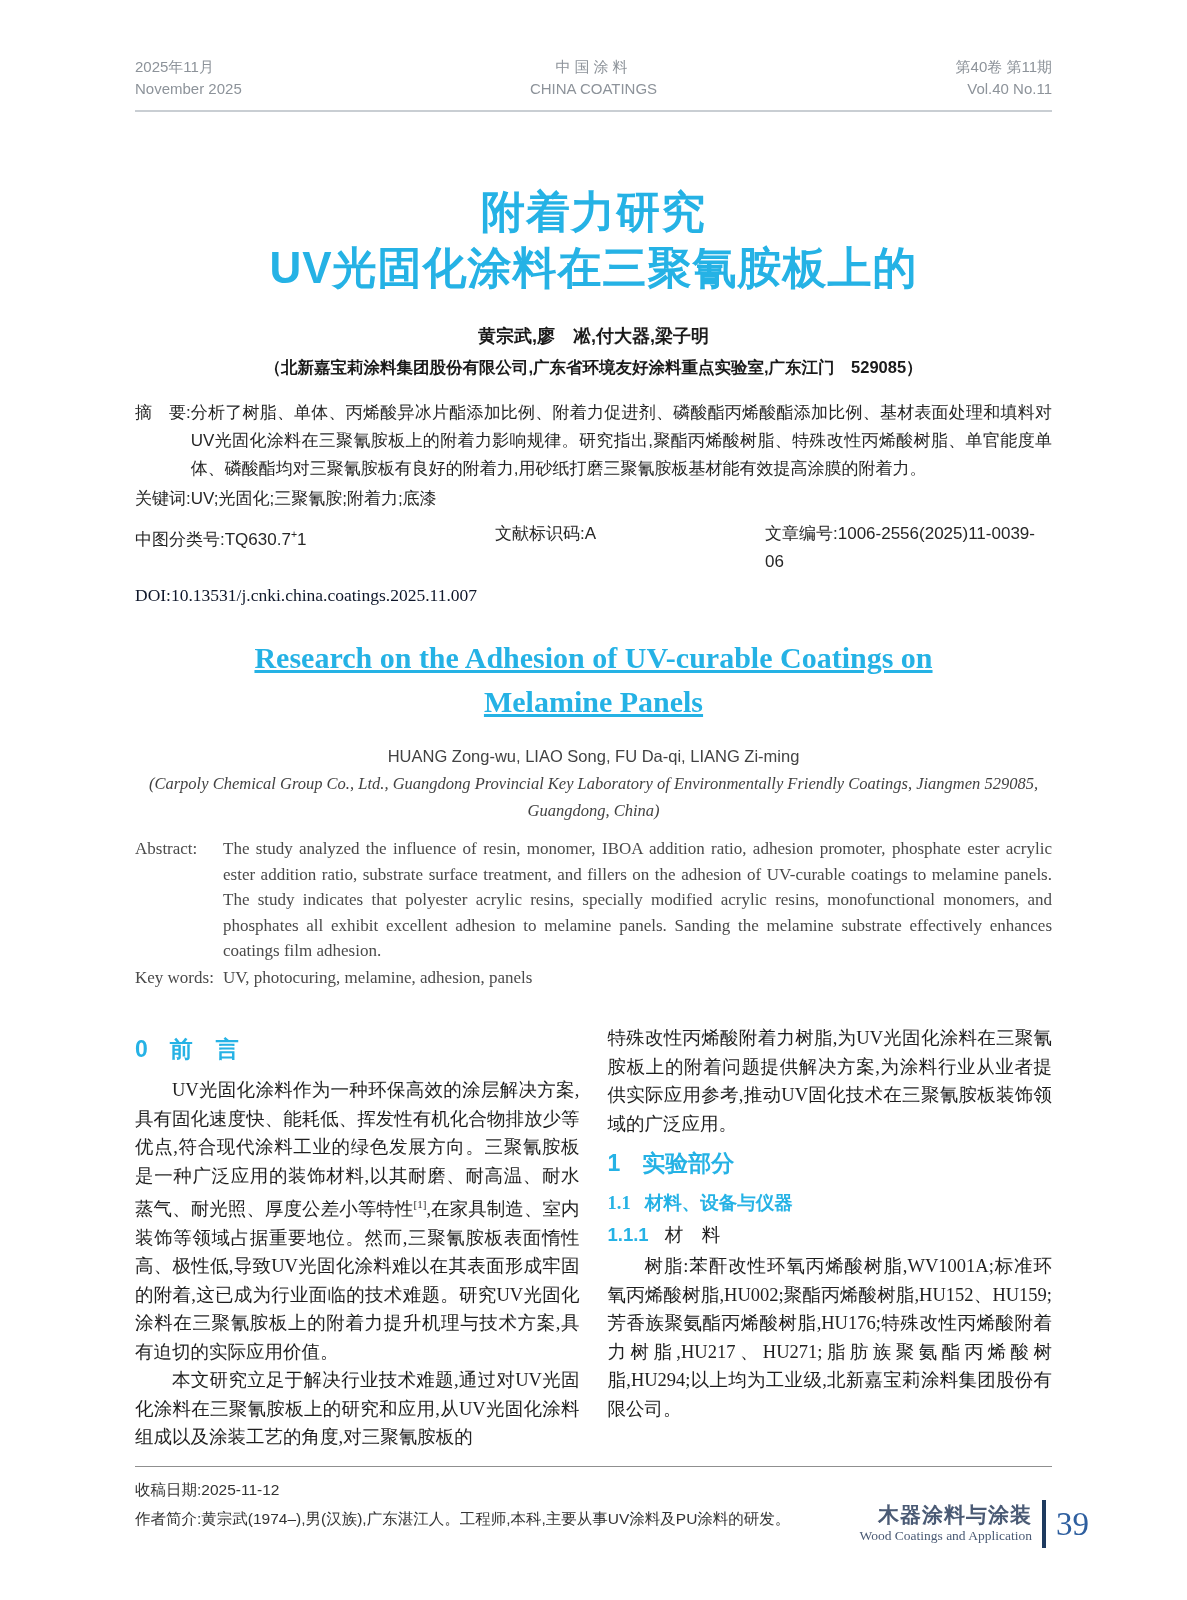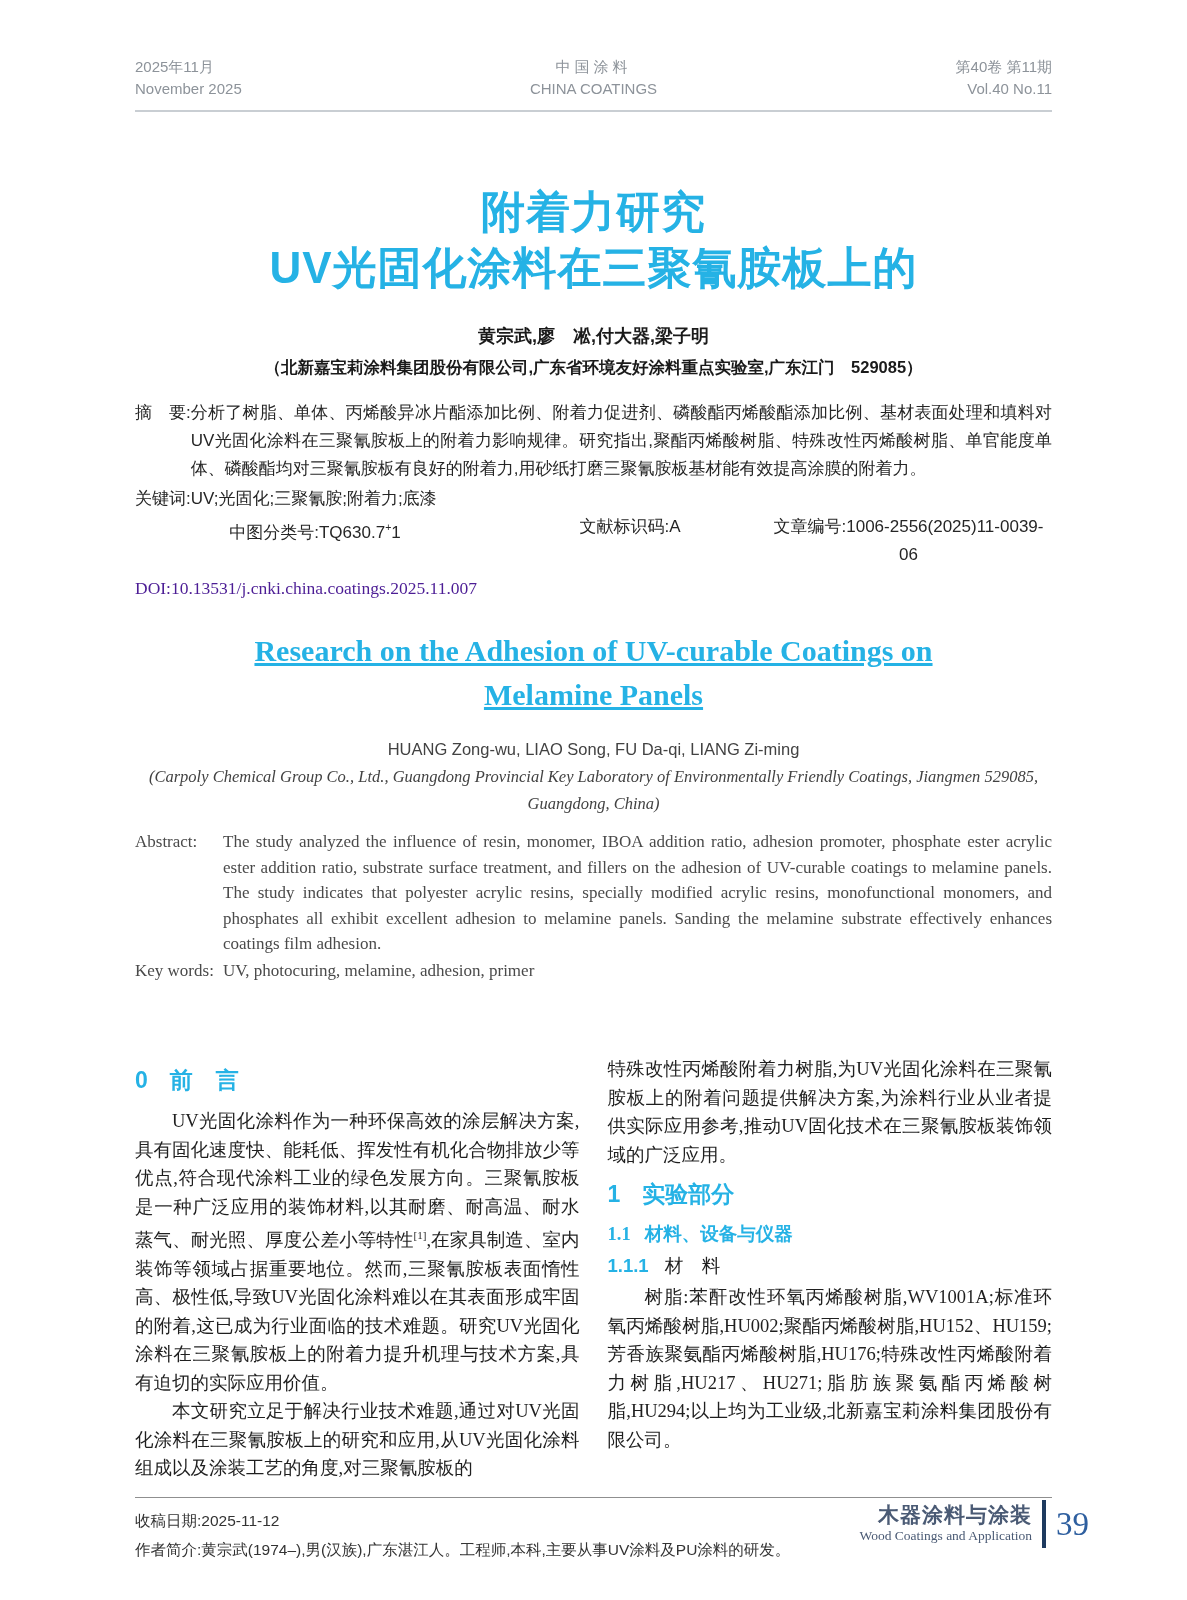--- a/index.html
+++ b/index.html
@@ -58,31 +58,31 @@
   }
 
   
   .hang { display: flex; margin-top: 20px; font-size: 17px; line-height: 28px; color: #262626; }
   .hang .lbl { flex: none; white-space: nowrap; }
   .hang .txt { text-align: justify; }
   .kw-row { margin-top: 2px; }
   .meta-row {
     display: grid;
     grid-template-columns: 360px 270px 1fr;
+    margin-top: 7px;
     font-size: 17px;
     line-height: 28px;
     color: #262626;
-    text-align: center;
   }
   .meta-row sup { font-size: 0.62em; }
   .doi-line {
     margin-top: 9px;
     font-family: "Liberation Serif", serif;
     font-size: 17.5px;
-    color: #4c1d95;
+    color: #0f172a;
   }
 
   
   .en-title {
     margin-top: 30px;
     text-align: center;
     font-family: "Liberation Serif", serif;
     font-weight: bold;
     color: #25b2e5;
     font-size: 30px;
@@ -115,21 +115,21 @@
   .en-hang .lbl { flex: none; white-space: nowrap; width: 88px; }
   .en-hang .txt { text-align: justify; }
   .en-kw { margin-top: 1px; }
 
   
   .columns {
     display: flex;
     gap: 28px;
     margin-top: 34px;
   }
-  .col { flex: 1 1 0; min-width: 0; margin-top: 38px; }
+  .col { flex: 1 1 0; min-width: 0; }
   .h1 {
     color: #25b2e5;
     font-weight: bold;
     font-size: 23px;
     line-height: 30px;
     margin: 10px 0 12px 0;
   }
   .h1 .num { margin-right: 22px; }
   .h2 {
     color: #25b2e5;
@@ -244,21 +244,21 @@
     <div class="en-authors">HUANG Zong-wu, LIAO Song, FU Da-qi, LIANG Zi-ming</div>
     <div class="en-affil">(Carpoly Chemical Group Co., Ltd., Guangdong Provincial Key Laboratory of Environmentally Friendly Coatings, Jiangmen 529085, Guangdong, China)</div>
 
     <div class="en-hang">
       <span class="lbl">Abstract:</span>
       <span class="txt">The study analyzed the influence of resin, monomer, IBOA addition ratio, adhesion promoter, phosphate ester acrylic ester addition ratio, substrate surface treatment, and fillers on the adhesion of UV-curable coatings to melamine panels. The study indicates that polyester acrylic resins, specially modified acrylic resins, monofunctional monomers, and phosphates all exhibit excellent adhesion to melamine panels. Sanding the melamine substrate effectively enhances coatings film adhesion.</span>
     </div>
 
     <div class="en-hang en-kw">
       <span class="lbl">Key words:</span>
-      <span class="txt">UV, photocuring, melamine, adhesion, primer</span>
+      <span class="txt">UV, photocuring, melamine, adhesion, panels</span>
     </div>
 
     <div class="columns">
       <div class="col">
         <div class="h1">
           <span class="num">0</span><span>前　言</span>
         </div>
         <p class="para"><span>UV光固化涂料作为一种环保高效的涂层解决方案,具有固化速度快、能耗低、挥发性有机化合物排放少等优点,符合现代涂料工业的绿色发展方向。三聚氰胺板是一种广泛应用的装饰材料,以其耐磨、耐高温、耐水蒸气、耐光照、厚度公差小等特性</span><sup>[1]</sup><span>,在家具制造、室内装饰等领域占据重要地位。然而,三聚氰胺板表面惰性高、极性低,导致UV光固化涂料难以在其表面形成牢固的附着,这已成为行业面临的技术难题。研究UV光固化涂料在三聚氰胺板上的附着力提升机理与技术方案,具有迫切的实际应用价值。</span></p>
         <p class="para">本文研究立足于解决行业技术难题,通过对UV光固化涂料在三聚氰胺板上的研究和应用,从UV光固化涂料组成以及涂装工艺的角度,对三聚氰胺板的</p>
       </div>

